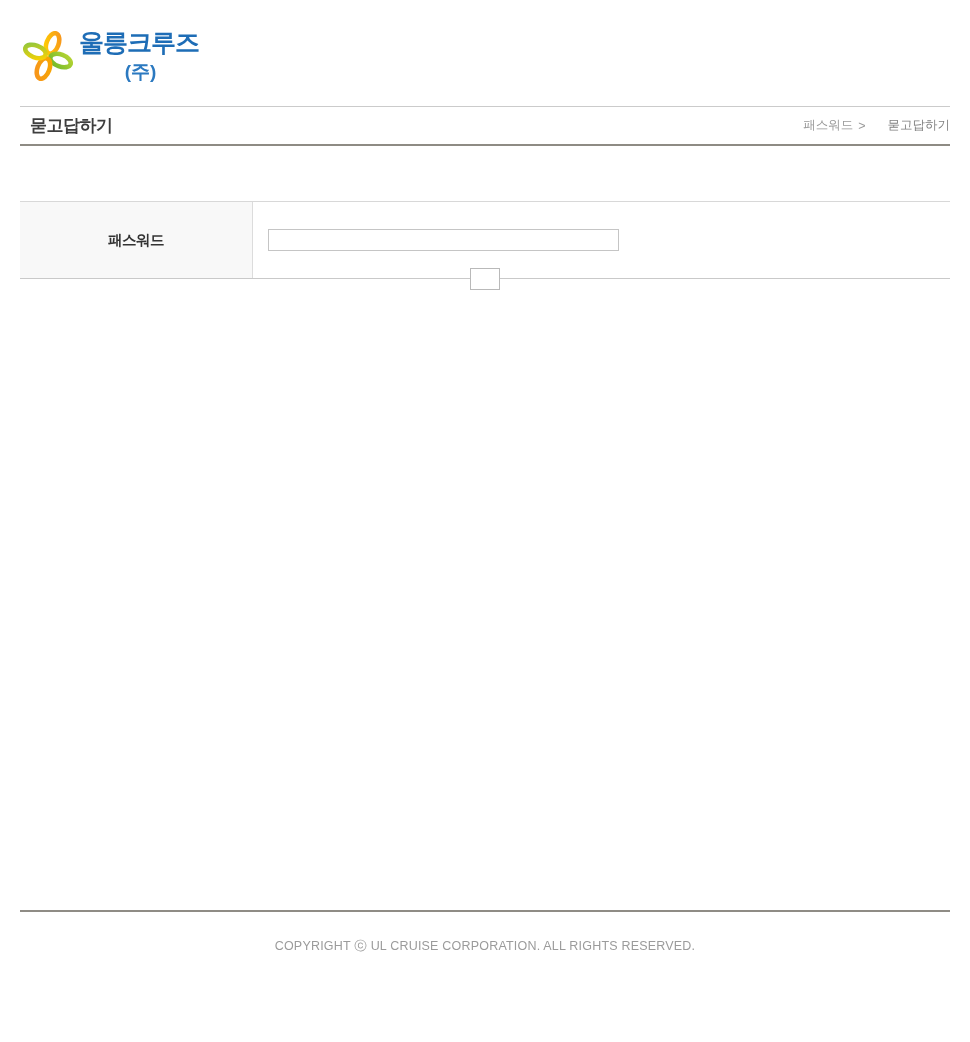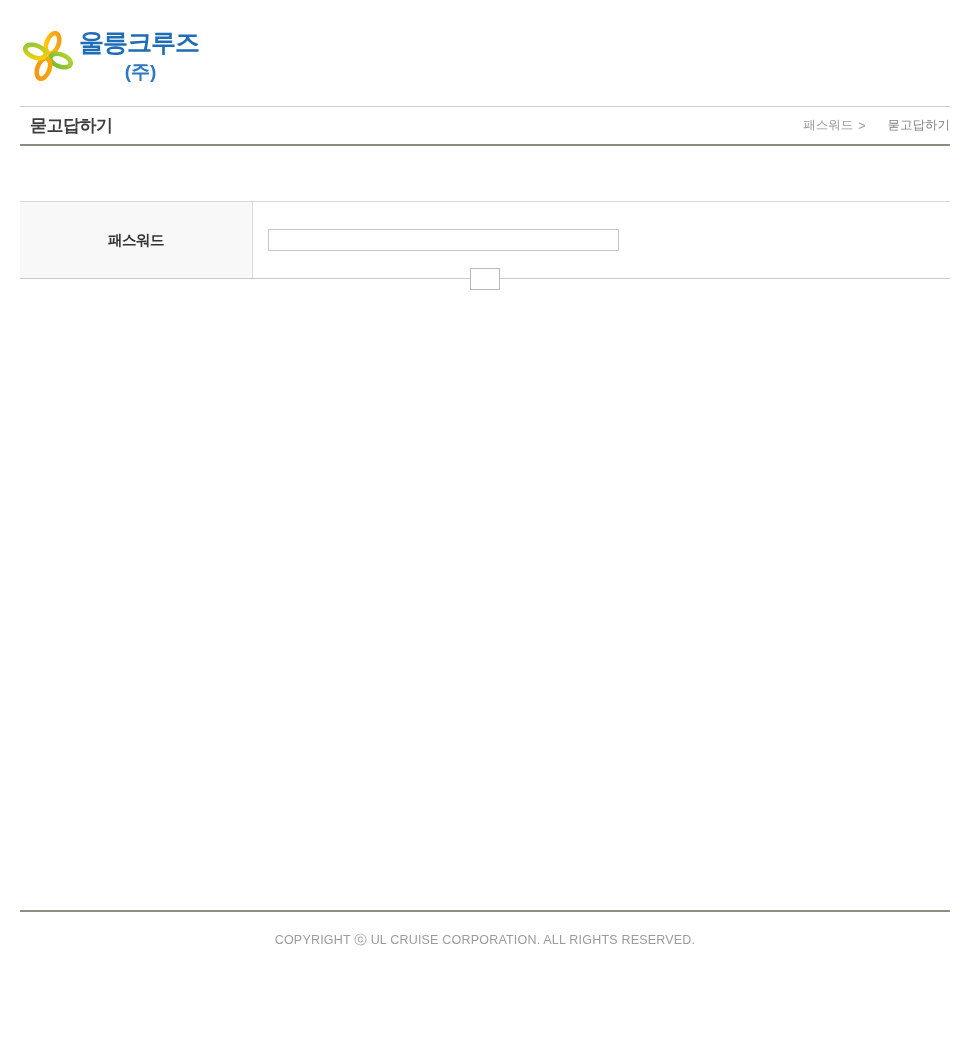--- a/index.html
+++ b/index.html
@@ -80,21 +80,21 @@
     font-size: 11px; color: #555; cursor: pointer;
     display: block;
   }
 
   
   .footer {
     position: absolute; left: 20px; top: 910px; width: 930px;
     border-top: 2px solid #8f8c85;
   }
   .footer-copy {
-    padding-top: 20px; text-align: center;
+    padding-top: 26px; text-align: center;
     font-size: 12.5px; color: #9b9b9b; letter-spacing: 0.2px;
   }
 </style>
 </head>
 <body>
 
 <div class="page">
 
   <div class="logo">
     <span>

